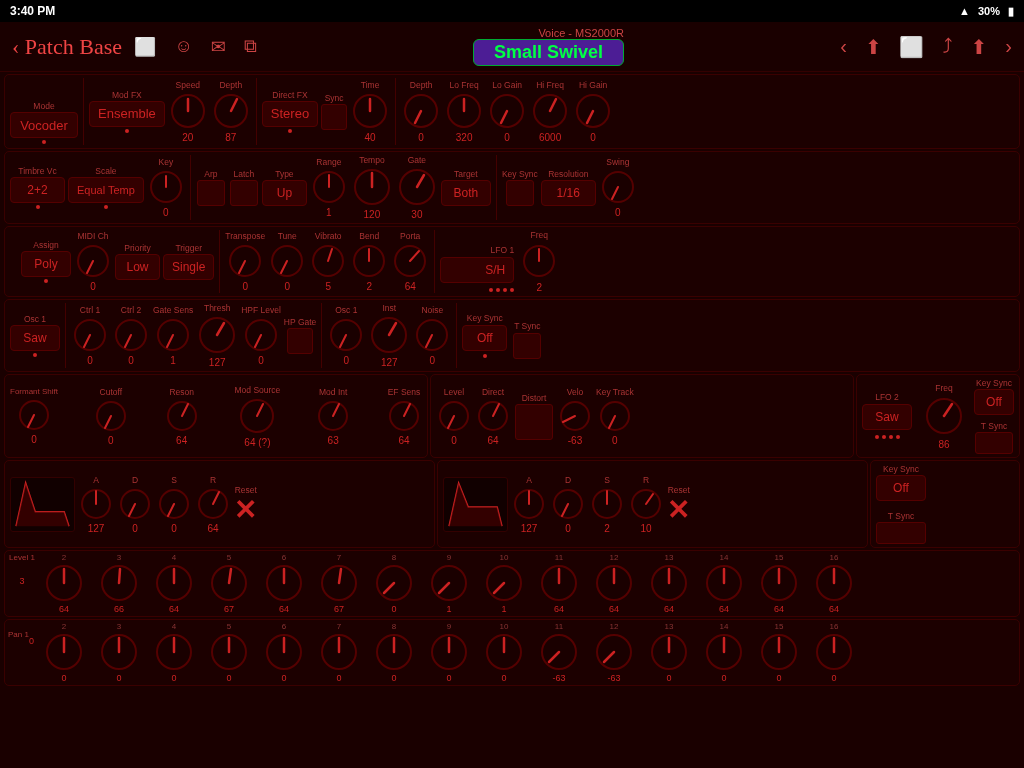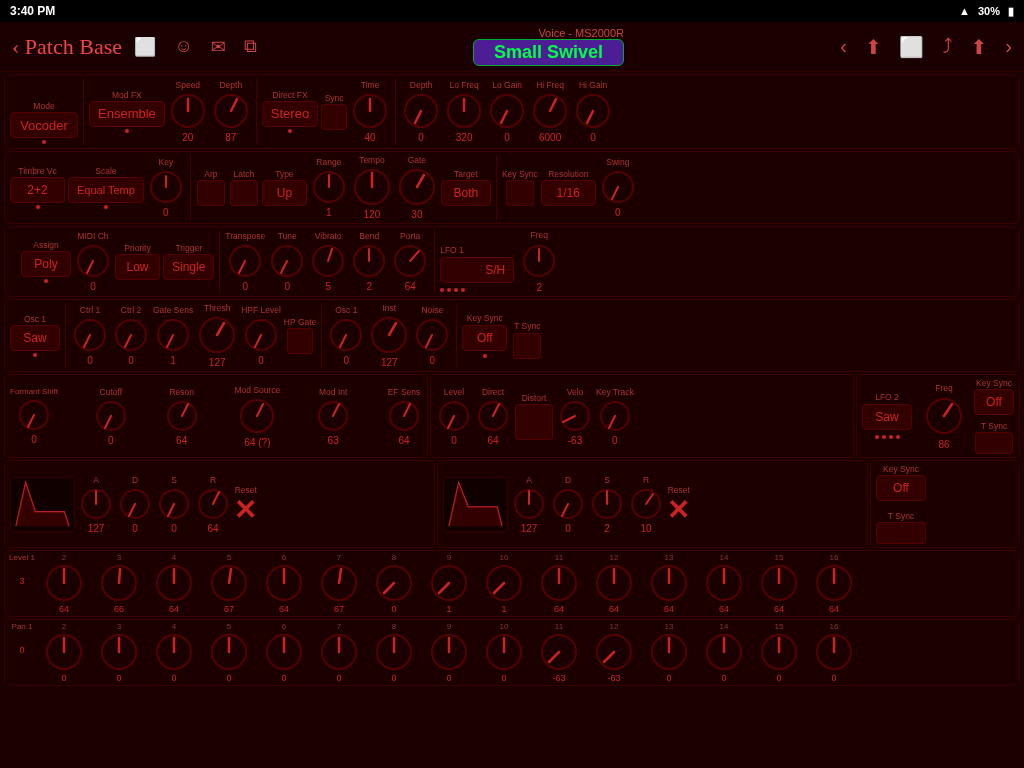--- a/index.html
+++ b/index.html
@@ -404,21 +404,21 @@
     <div class="sec-group">
       <span class="sec-group-label">Porta</span>
       <svg class="knob-svg" width="38" height="38" viewBox="0 0 38 38">
         <circle cx="19" cy="19" r="15" fill="#1a0000" stroke="#550000" stroke-width="2"></circle>
         <path d="M19,19 L28,9" stroke="#cc2222" stroke-width="2" stroke-linecap="round"></path>
       </svg>
       <span class="sec-group-val">64</span>
     </div>
     <div class="vdiv"></div>
     <div class="sec-group" style="min-width:110px;flex-direction:row;align-items:flex-end;gap:6px;">
-      <div style="display:flex;flex-direction:column;align-items:flex-start;gap:2px;">
+      <div style="display:flex;flex-direction:column;align-items:flex-end;gap:2px;">
         <span class="sec-group-label">LFO 1</span>
         <div class="val-box" style="min-width:45px;padding-left:44px;">S/H</div>
         <div style="display:flex;gap:3px;margin-top:2px;">
           <div class="dot"></div>
             <div class="dot"></div>
             <div class="dot"></div>
             <div class="dot"></div>
         </div>
       </div>
       <div style="display:flex;flex-direction:column;align-items:center;gap:2px;">
@@ -870,21 +870,21 @@
       <span style="font-size:8px;color:#883333;">16</span>
       <svg width="42" height="42" viewBox="0 0 42 42" style="cursor:pointer;">
         <circle cx="21" cy="21" r="17" fill="#1a0000" stroke="#550000" stroke-width="2"></circle>
         <path d="M21,21 L21,7" stroke="#cc2222" stroke-width="2.5" stroke-linecap="round"></path>
       </svg>
       <span style="font-size:9px;color:#cc2222;">64</span>
       </div>
     </div>
 
   <div id="pan-row-container" class="sec-row" style="flex-wrap:nowrap;padding:2px 3px;gap:1px;align-items:flex-start;">
-  <div style="display: flex; flex-direction: column; align-items: center; min-width: 28px;">
+  <div style="display: flex; flex-direction: row; align-items: center; min-width: 28px;">
         <span style="font-size:8px;color:#aa3333;">Pan 1</span>
         <span style="font-size:9px;color:#cc2222;margin-top:14px;">0</span>
       </div>
       <div style="display: flex; flex-direction: column; align-items: center; min-width: 54px;">
       <span style="font-size:8px;color:#883333;">2</span>
       <svg width="42" height="42" viewBox="0 0 42 42" style="cursor:pointer;">
         <circle cx="21" cy="21" r="17" fill="#1a0000" stroke="#550000" stroke-width="2"></circle>
         <path d="M21,21 L21,7" stroke="#cc2222" stroke-width="2.5" stroke-linecap="round"></path>
       </svg>
       <span style="font-size:9px;color:#cc2222;">0</span>

